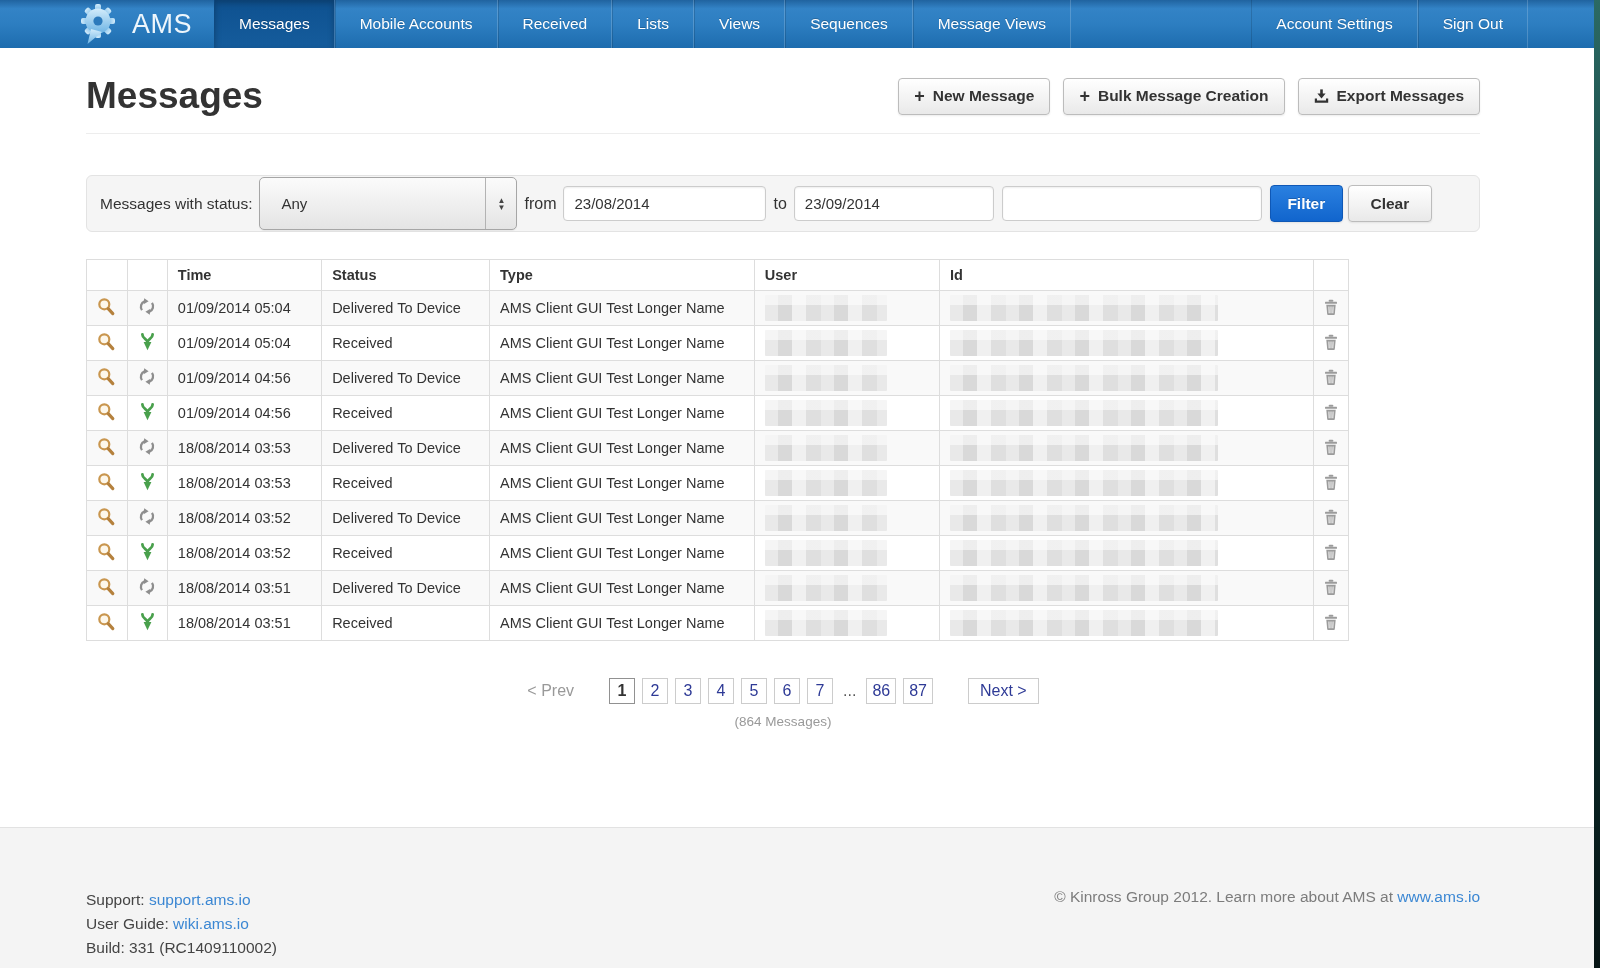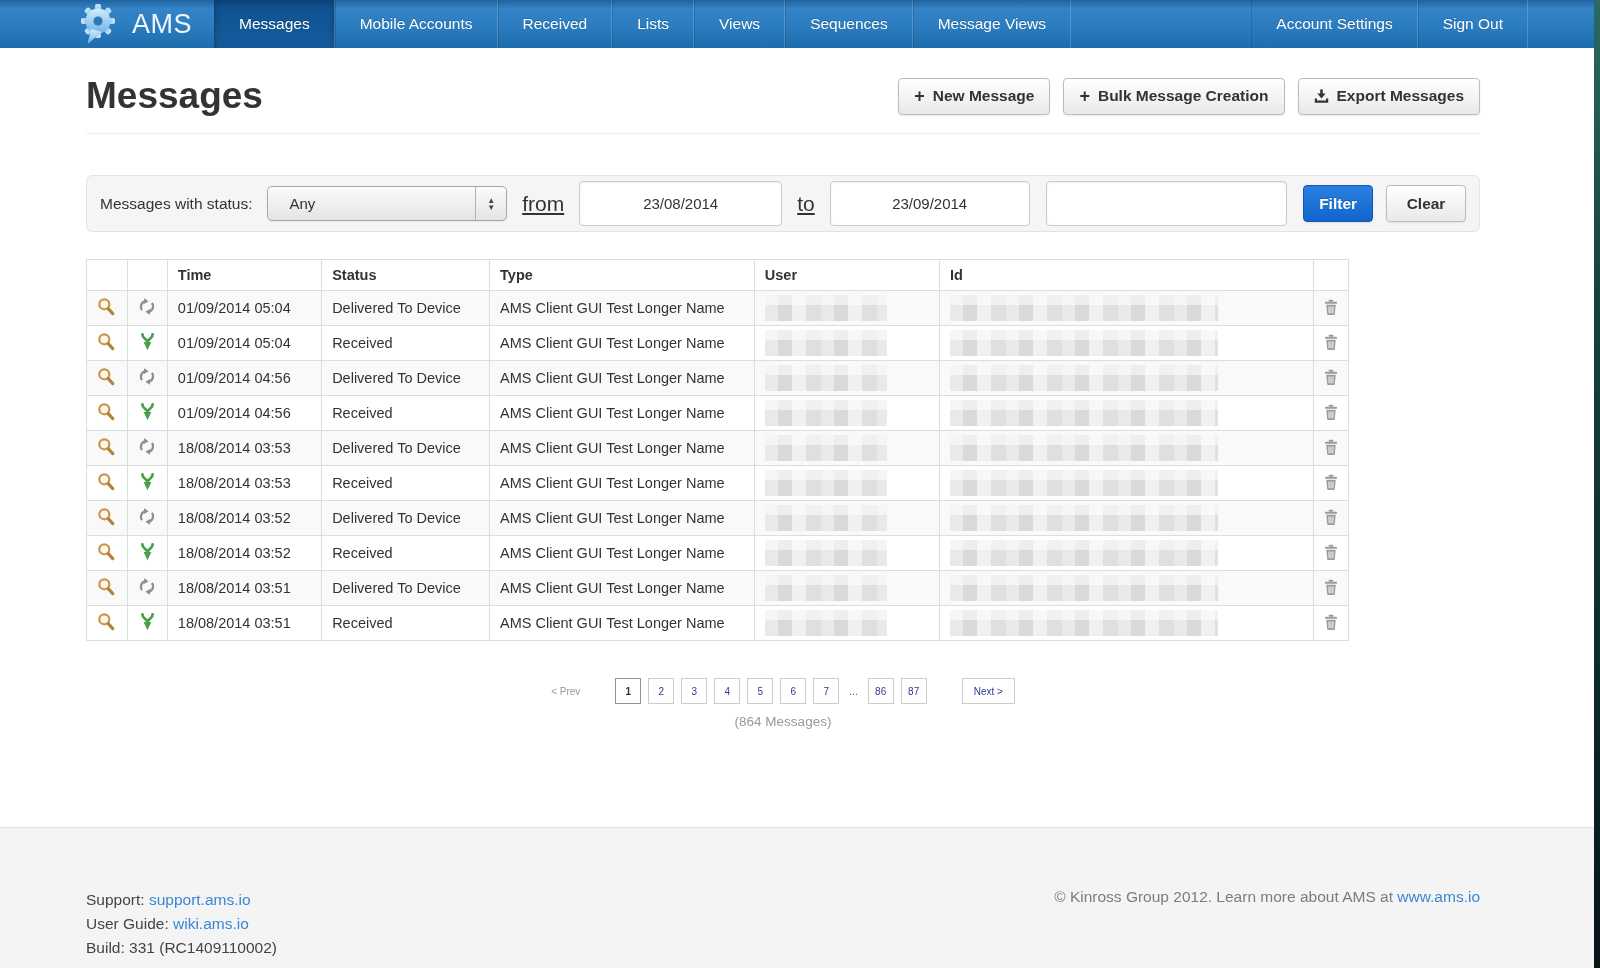--- a/index.html
+++ b/index.html
@@ -50,45 +50,45 @@
     box-shadow:0 1px 2px rgba(0,0,0,0.08);
     cursor:pointer; white-space:nowrap;
   }
   .toolbar { display:flex; gap:13px; }
   .plus-glyph { font-size:18px; font-weight:bold; line-height:1; }
 
   
   .filter-bar {
     margin-top:41px;
     background:#f5f5f5; border:1px solid #e3e3e3; border-radius:6px;
-    height:57px; display:flex; align-items:center; padding:0 13px; gap:13px;
+    height:57px; display:flex; align-items:center; padding:0 13px; gap:5px;
   }
   .filter-label { font-size:15.5px; color:#333; margin-right:2px; white-space:nowrap; }
   .fake-select {
-    width:258px; height:35px; border:1px solid #a6a6a6; border-radius:5px;
+    width:258px; height:53px; border:1px solid #a6a6a6; border-radius:5px;
     background:linear-gradient(180deg,#fbfbfb 0%,#e4e4e4 100%);
     display:flex; align-items:center; font-size:15px; color:#333;
     padding-left:21px; cursor:pointer; position:relative;
     box-shadow:0 1px 1px rgba(0,0,0,0.06);
   }
   .select-arrows {
     position:absolute; right:0; top:0; bottom:0; width:31px;
     border-left:1px solid #b3b3b3;
     display:flex; flex-direction:column; align-items:center; justify-content:center;
     color:#444; font-size:8px; line-height:7px;
   }
   .txt {
-    height:45px; border:1px solid #ccc; border-radius:4px;
+    height:35px; border:1px solid #ccc; border-radius:4px;
     padding:0 10px; font-size:15px; color:#333;
     box-shadow:inset 0 1px 2px rgba(0,0,0,0.07);
     font-family:"Liberation Sans", sans-serif;
-    background:#fff; outline:none;text-align:center;
+    background:#fff; outline:none;
   }
   .w-from { width:203px; } .w-to { width:200px; } .w-search { width:260px; margin-left:3px; }
-  .inline-label { font-size:21px; color:#333; padding:0 2px;text-decoration:underline; }
+  .inline-label { font-size:16px; color:#333; padding:0 2px; }
   .btn-primary {
     background:linear-gradient(180deg,#2a80e0 0%,#1165cd 100%);
     border-color:#0f58b6; color:#fff; width:73px; margin-left:3px;
     text-shadow:0 -1px 0 rgba(0,0,0,0.2);
     text-align:right;
   }
   .btn-clear { width:84px; }
 
   
   table.messages { margin-top:27px; width:1263px; border-collapse:collapse; }
@@ -103,21 +103,21 @@
   .redacted {
     height:26px; margin:-4px 0; border-radius:1px;
     background:
       linear-gradient(180deg, rgba(255,255,255,0.55) 0 38%, rgba(255,255,255,0) 38%),
       repeating-linear-gradient(90deg,#e9e9e9 0 13px,#d9d9d9 13px 27px,#f0f0f0 27px 41px,#dfdfdf 41px 56px);
   }
   .redacted-user { width:122px; }
   .redacted-id { width:268px; }
 
   
-  .pagination { display:flex; justify-content:center; align-items:center; gap:7px; margin-top:37px; font-size:10px; }
+  .pagination { display:flex; justify-content:center; align-items:center; gap:7px; margin-top:37px; font-size:16px; }
   .page-prev { color:#999; margin-right:28px; cursor:pointer; }
   .page-box {
     min-width:26px; height:26px; padding:0 5px;
     display:flex; align-items:center; justify-content:center;
     border:1px solid #ccc; background:#fff; color:#2e3a96; cursor:pointer;
   }
   .page-box.current { color:#333; font-weight:bold; border-color:#919191; }
   .page-ellipsis { color:#555; padding:0 3px; }
   .page-next { margin-left:28px; padding:0 11px; height:26px; display:flex; align-items:center; border:1px solid #ccc; color:#2e3a96; cursor:pointer; }
   .page-count { text-align:center; color:#999; font-size:13.5px; margin-top:10px; }

